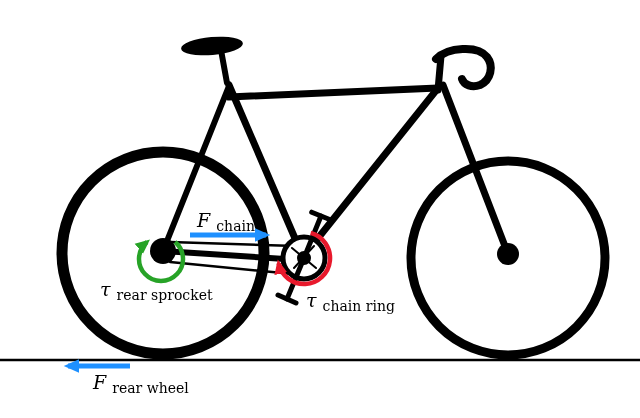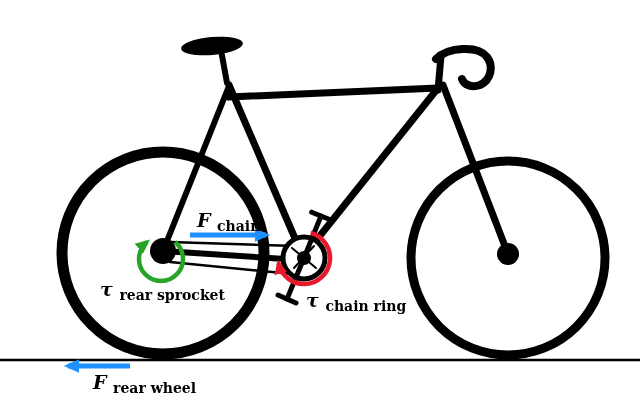--- a/index.html
+++ b/index.html
@@ -8,21 +8,20 @@
     width: 640px;
     height: 418px;
     background: #ffffff;
     overflow: hidden;
     font-family: "DejaVu Serif", serif;
   }
   .figure-wrap {
     width: 640px;
     height: 418px;
     position: relative;
-    font-weight: bold;
   }
   svg { display: block; }
   .sym {
     font-family: "DejaVu Serif", serif;
     font-style: italic;
     font-size: 19px;
     fill: #000000;
   }
   .sub {
     font-family: "DejaVu Serif", serif;

